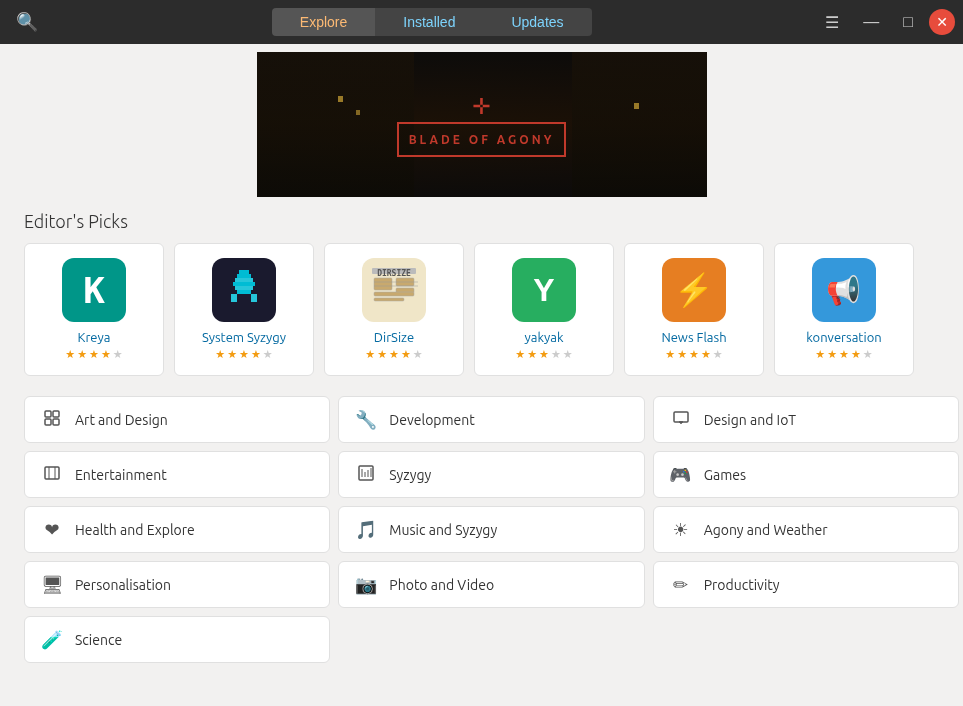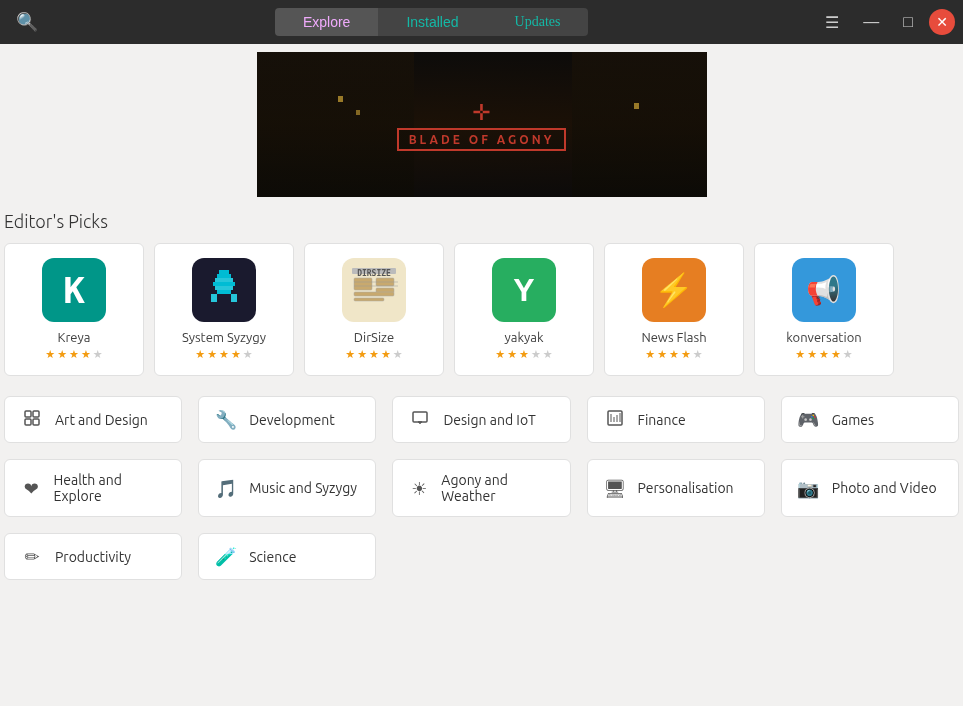--- a/index.html
+++ b/index.html
@@ -34,29 +34,29 @@
       padding: 4px 8px;
     }
     .titlebar-center {
       display: flex;
       align-items: center;
       gap: 0;
     }
     .nav-tab {
       background: #444;
       border: none;
-      color: #14b8a6;
+      color: #7dd3fc;
       padding: 6px 28px;
       cursor: pointer;
       font-size: 14px;
       border-radius: 0;
     }
     .nav-tab:first-child { border-radius: 4px 0 0 4px; }
-    .nav-tab:last-child { border-radius: 0 4px 4px 0; font-family: Liberation Serif, serif; }
-    .nav-tab.active { background: #555; color: #f0abfc; }
+    .nav-tab:last-child { border-radius: 0 4px 4px 0; }
+    .nav-tab.active { background: #555; color: #fdba74; }
     .titlebar-right {
       display: flex;
       align-items: center;
       gap: 8px;
     }
     .win-btn {
       background: none;
       border: none;
       color: #ccc;
       font-size: 16px;
@@ -104,20 +104,21 @@
       justify-content: center;
       position: relative;
     }
     .hero-logo {
       text-align: center;
     }
 
     
     .section {
       padding: 10px 4px;
+      margin-left: 20px;
     }
     .section-title {
       font-size: 18px;
       font-weight: 300;
       color: #333;
       margin-bottom: 12px;
     }
 
     
     .picks-row {
@@ -143,21 +144,21 @@
       border-radius: 12px;
       display: flex;
       align-items: center;
       justify-content: center;
       font-size: 28px;
       font-weight: bold;
       margin-bottom: 8px;
     }
     .pick-name {
       font-size: 13px;
-      color: #404040;
+      color: #0369a1;
       text-align: center;
       margin-bottom: 4px;
     }
     .stars {
       display: flex;
       gap: 2px;
     }
     .star { font-size: 11px; }
     .star.filled { color: #f39c12; }
     .star.empty { color: #ccc; }
@@ -195,22 +196,22 @@
     
     .icon-konversation {
       background: #3498db;
       color: white;
       font-size: 28px;
     }
 
     
     .categories-grid {
       display: grid;
-      grid-template-columns: 1fr 1fr 1fr 1fr 1fr;
-      gap: 16px;
+      grid-template-columns: 1fr 1fr 1fr;
+      gap: 8px;
     }
     .category-item {
       background: white;
       border-radius: 6px;
       padding: 12px 16px;
       display: flex;
       align-items: center;
       gap: 12px;
       cursor: pointer;
       border: 1px solid #e0e0e0;
@@ -253,21 +254,21 @@
         <div style="position:absolute;inset:0;background:linear-gradient(to bottom, #0a0a0a 0%, #1a1006 50%, #0a0a0a 100%);opacity:0.9;"></div>
 
         <div style="position:absolute;left:0;top:0;width:35%;height:100%;background:linear-gradient(180deg,#1a1208 0%,#0d0b05 100%);opacity:0.7;"></div>
         <div style="position:absolute;right:0;top:0;width:30%;height:100%;background:linear-gradient(180deg,#1a1208 0%,#0d0b05 100%);opacity:0.7;"></div>
 
         <div style="position:absolute;left:18%;top:30%;width:5px;height:6px;background:#f0c040;opacity:0.6;"></div>
         <div style="position:absolute;left:22%;top:40%;width:4px;height:5px;background:#f0c040;opacity:0.5;"></div>
         <div style="position:absolute;right:15%;top:35%;width:5px;height:6px;background:#f0c040;opacity:0.6;"></div>
         <div class="hero-logo" style="position:relative;z-index:2;">
           <div style="color:#c0392b;font-size:22px;margin-bottom:3px;">✛</div>
-          <div style="color:#c0392b;font-size:12px;font-weight:bold;letter-spacing:3px;border:2px solid #c0392b;padding:3px 10px;text-transform:uppercase;">Blade of Agony</div>
+          <div style="color:#c0392b;font-size:12px;font-weight:bold;letter-spacing:3px;border:2px solid #c0392b;padding:9px 10px;text-transform:uppercase;">Blade of Agony</div>
         </div>
       </div>
     </div>
   </div>
 
   <div class="section">
     <div class="section-title">Editor's Picks</div>
     <div class="picks-row">
 
       <div class="pick-card">
@@ -395,32 +396,42 @@
           <svg width="18" height="18" viewBox="0 0 18 18">
               <rect x="2" y="3" width="14" height="10" rx="1" fill="none" stroke="#555" stroke-width="1.5"></rect>
               <line x1="7" y1="13" x2="11" y2="13" stroke="#555" stroke-width="1.5"></line>
               <line x1="9" y1="13" x2="9" y2="15" stroke="#555" stroke-width="1.5"></line>
             </svg>
         </span>
         <span>Design and IoT</span>
       </div>
 
 
+      <div class="category-item">
+        <span class="cat-icon">
+          <svg width="18" height="18" viewBox="0 0 18 18">
+              <rect x="2" y="3" width="14" height="12" rx="1" fill="none" stroke="#555" stroke-width="1.5"></rect>
+              <line x1="6" y1="3" x2="6" y2="15" stroke="#555" stroke-width="1"></line>
+              <line x1="12" y1="3" x2="12" y2="15" stroke="#555" stroke-width="1"></line>
+            </svg>
+        </span>
+        <span>Entertainment</span>
+      </div>
 
       <div class="category-item">
         <span class="cat-icon">
           <svg width="18" height="18" viewBox="0 0 18 18">
               <rect x="2" y="2" width="14" height="14" rx="1" fill="none" stroke="#555" stroke-width="1.5"></rect>
               <line x1="5" y1="5" x2="5" y2="13" stroke="#555" stroke-width="1"></line>
               <line x1="8" y1="8" x2="8" y2="13" stroke="#555" stroke-width="1"></line>
               <line x1="11" y1="6" x2="11" y2="13" stroke="#555" stroke-width="1"></line>
               <line x1="14" y1="4" x2="14" y2="13" stroke="#555" stroke-width="1"></line>
             </svg>
         </span>
-        <span>Finance</span>
+        <span>Syzygy</span>
       </div>
 
       <div class="category-item">
         <span class="cat-icon">🎮</span>
         <span>Games</span>
       </div>
 
       <div class="category-item">
         <span class="cat-icon">❤</span>
         <span>Health and Explore</span>

